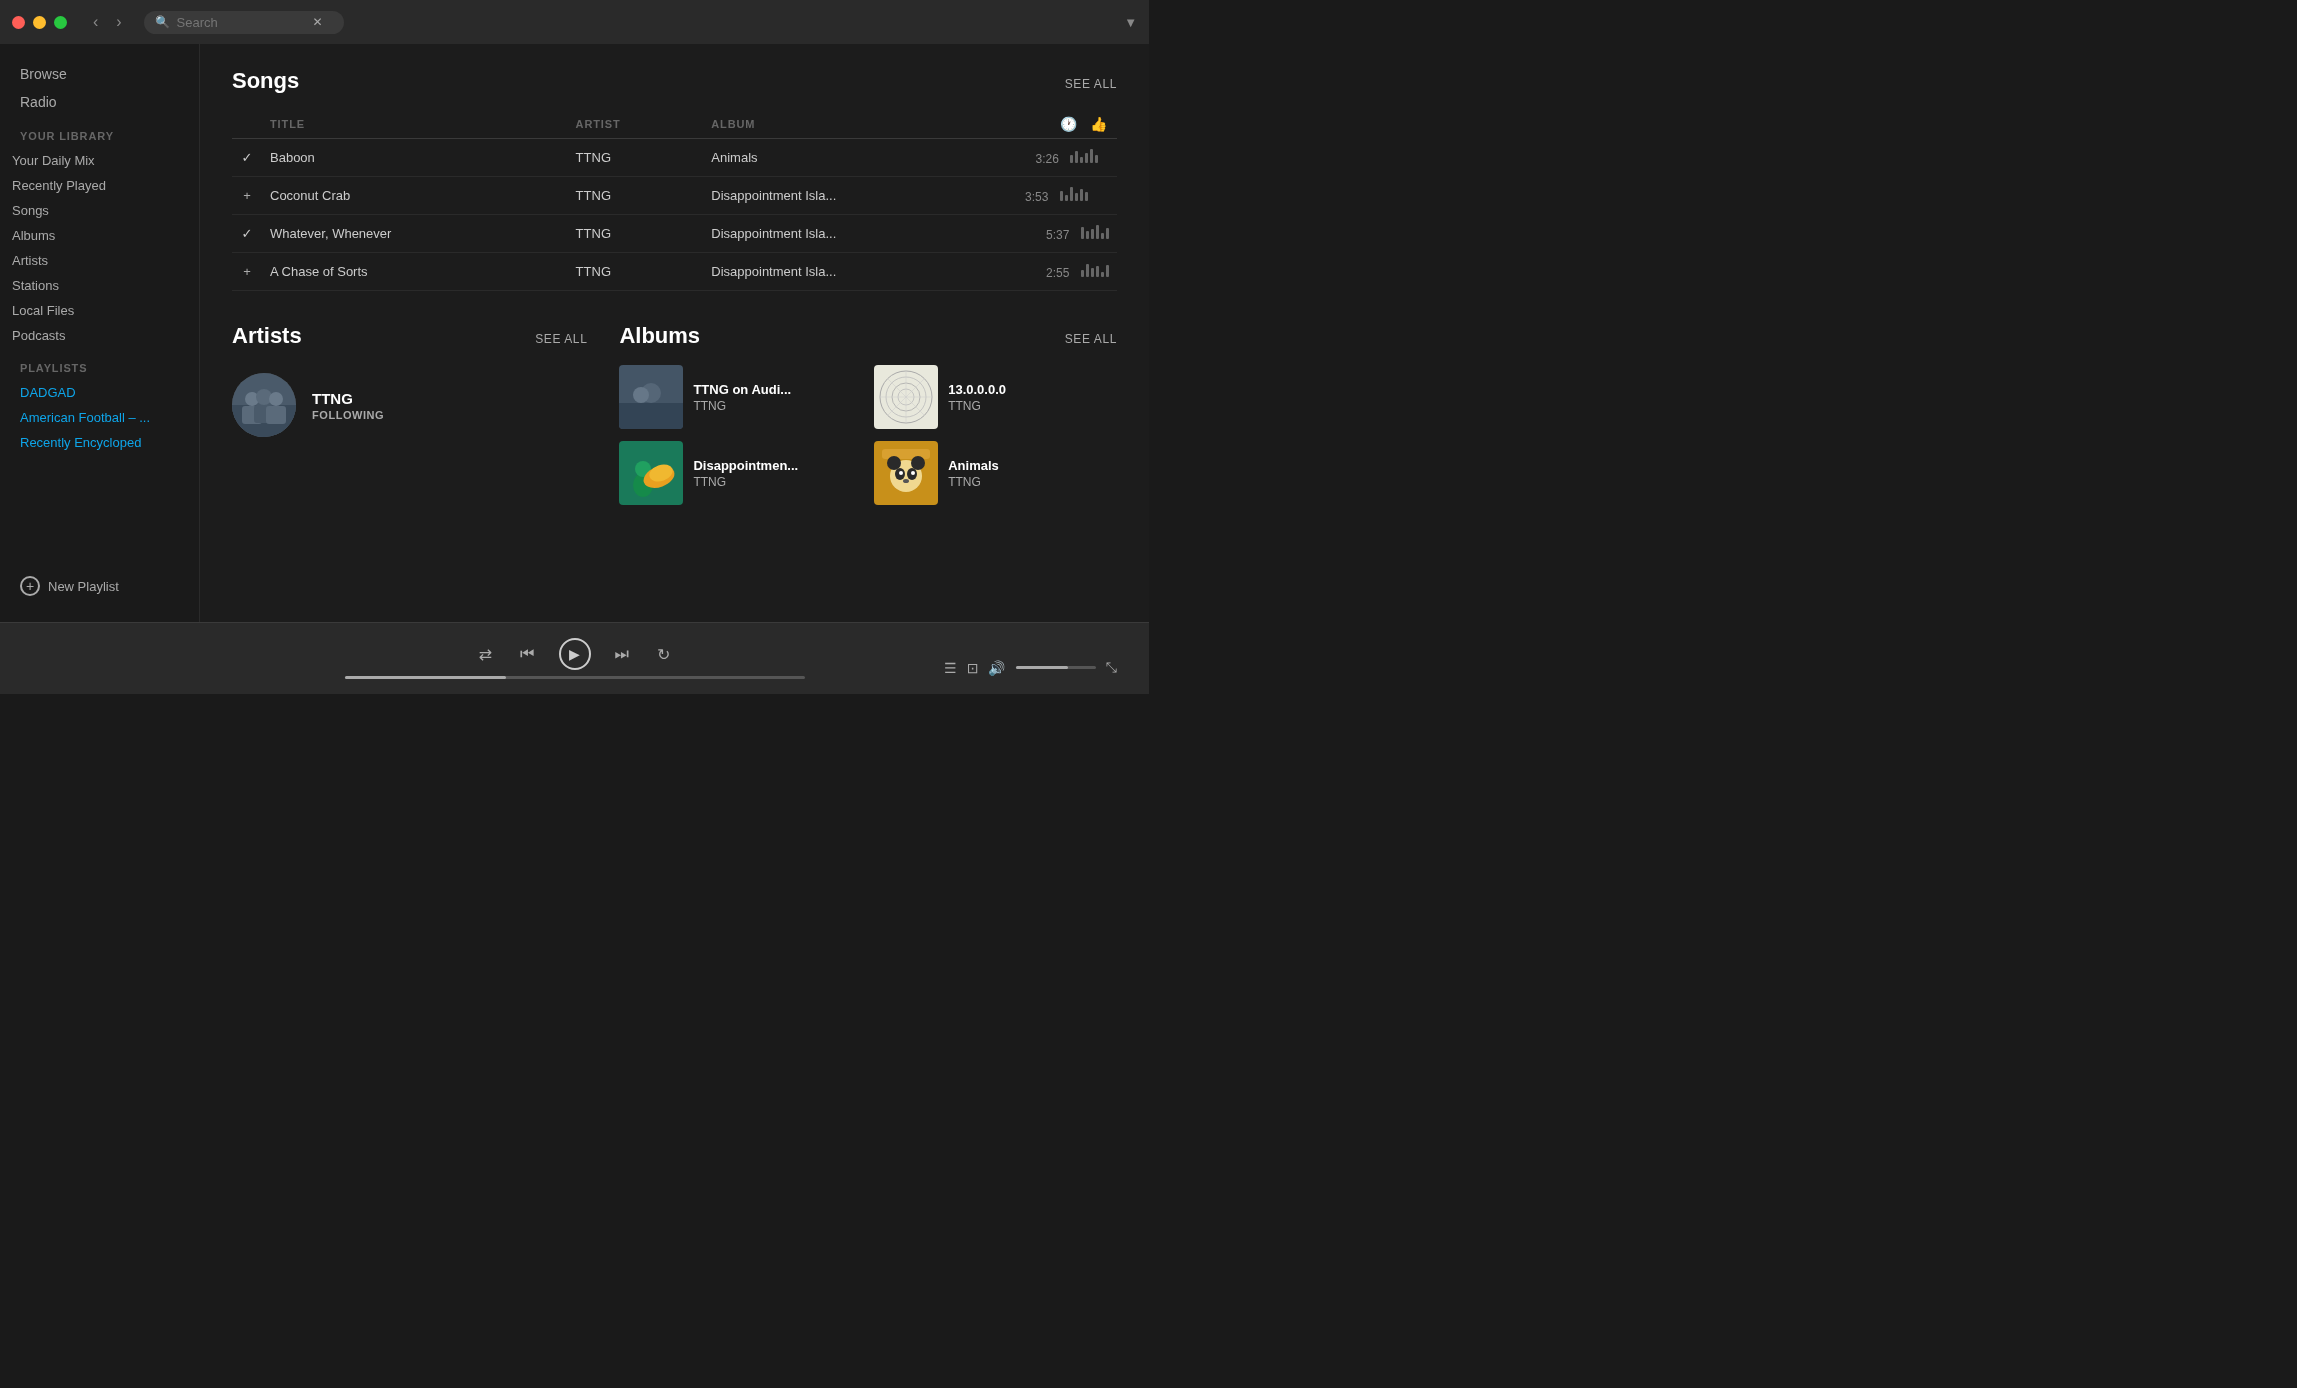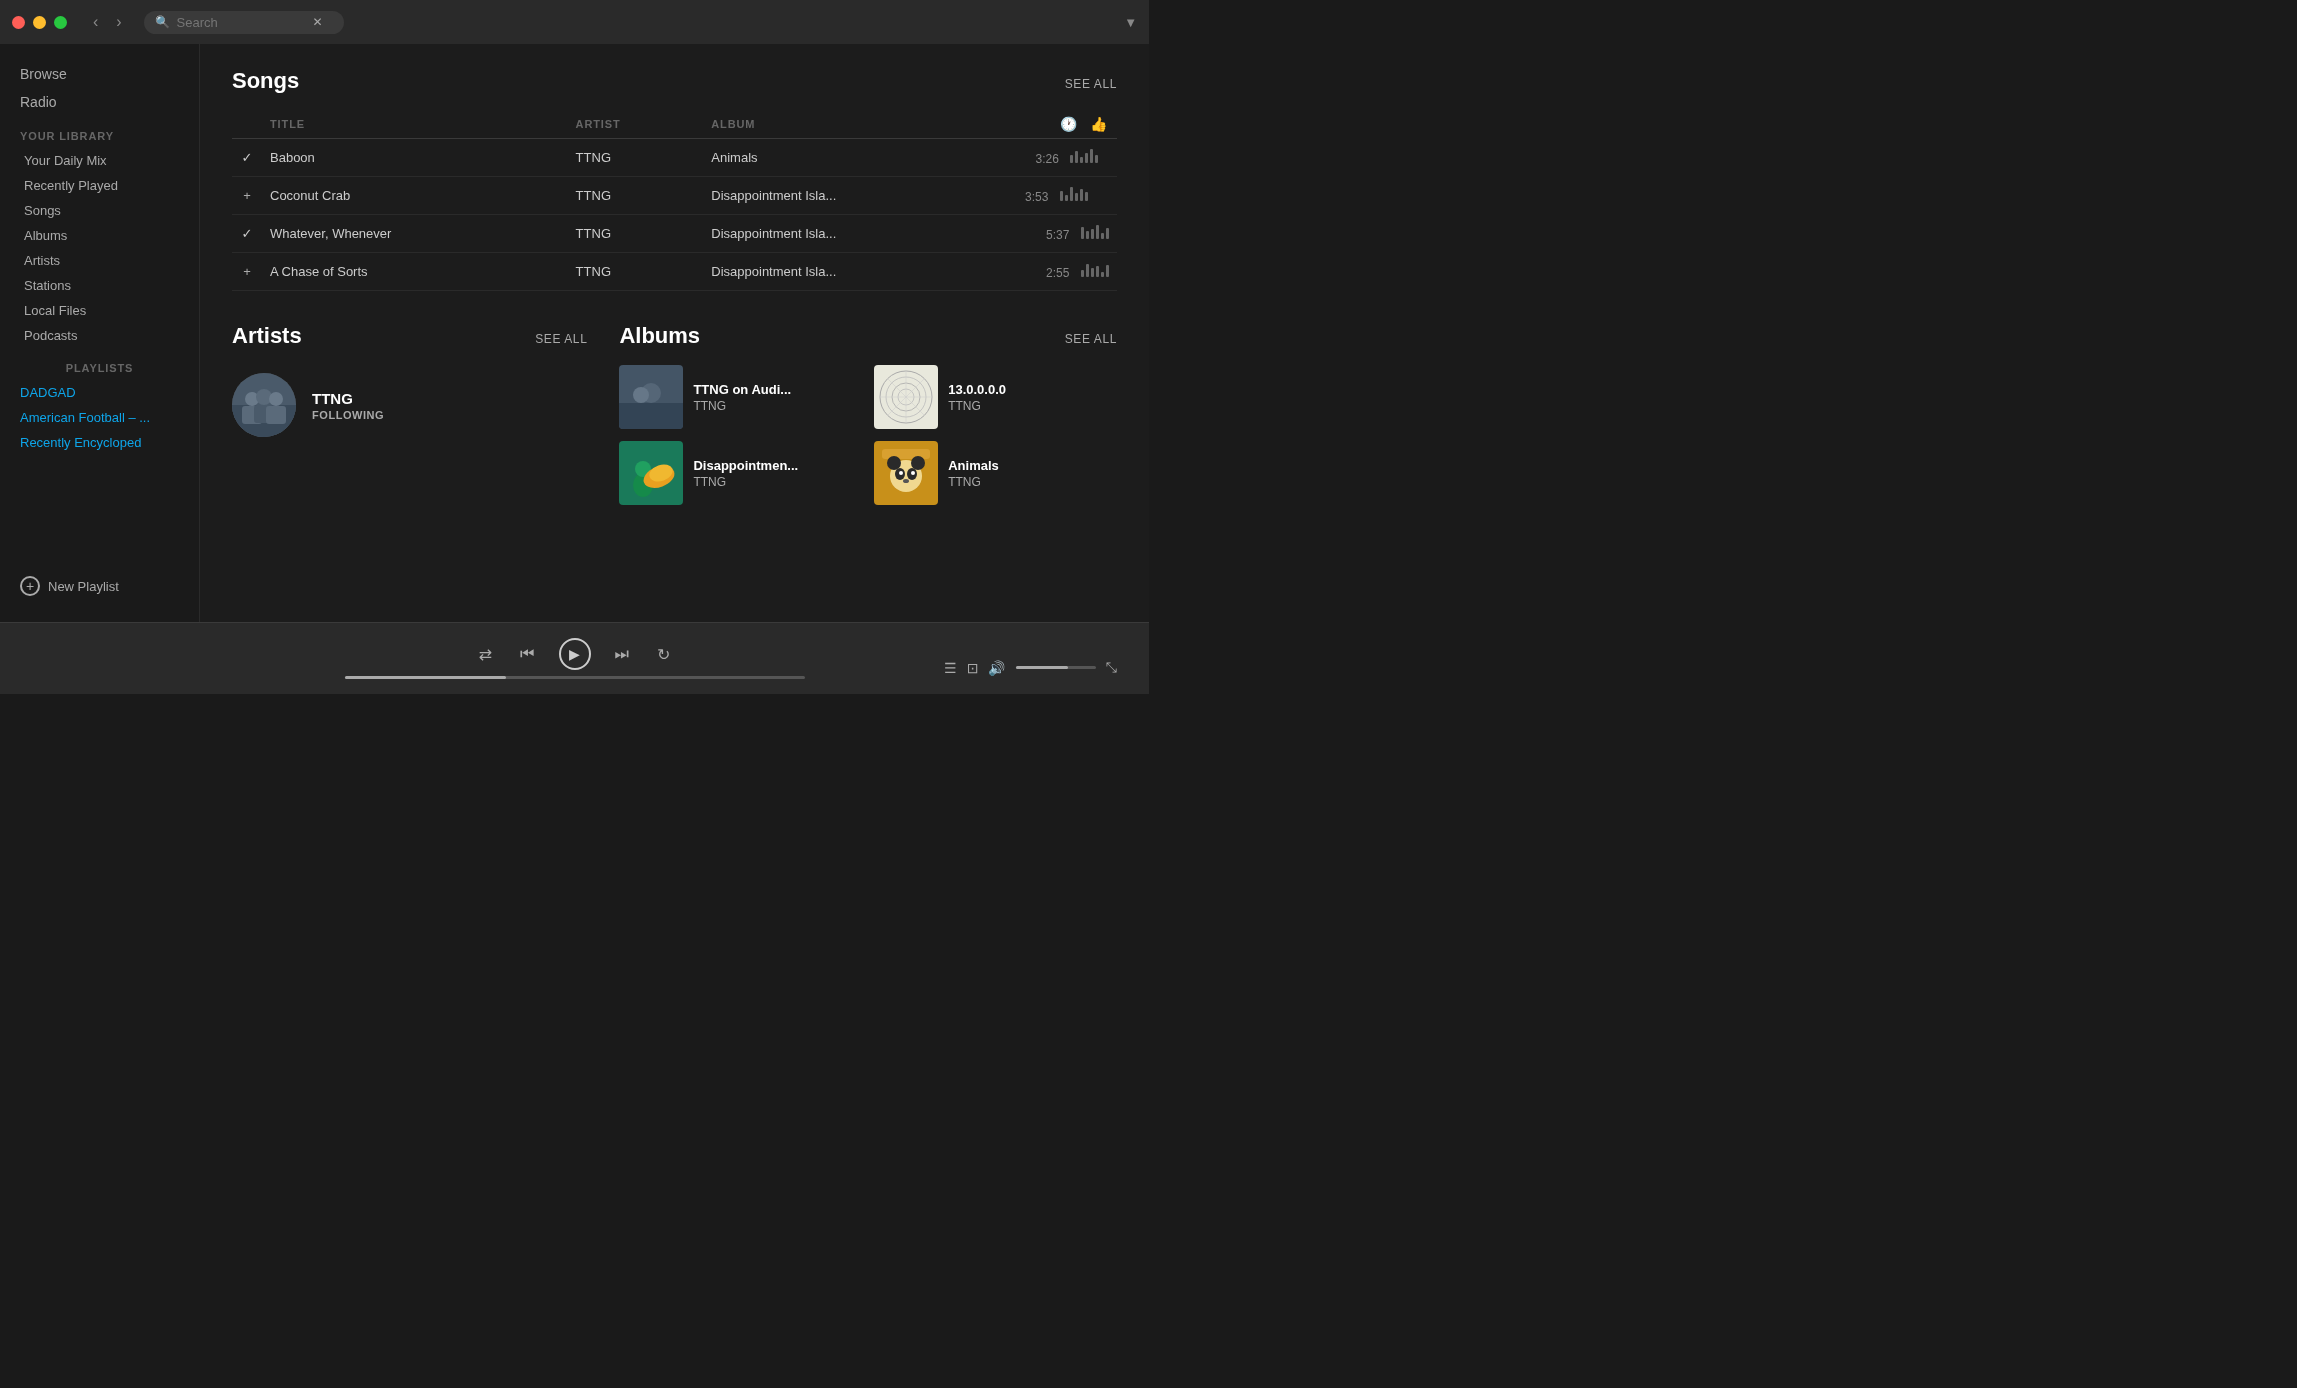--- a/index.html
+++ b/index.html
@@ -107,33 +107,32 @@
     }
     .sidebar-section-label {
       padding: 14px 20px 6px;
       font-size: 11px;
       font-weight: 600;
       color: #666;
       letter-spacing: 0.08em;
       text-transform: uppercase;
     }
     .sidebar-library-item {
-      padding: 5px 24px;
+      padding: 5px 12px;
       font-size: 13px;
       color: #aaa;
       cursor: pointer;
     }
     .sidebar-playlists-label {
       padding: 14px 20px 6px;
       font-size: 11px;
       font-weight: 600;
       color: #666;
       letter-spacing: 0.08em;
       text-transform: uppercase;
-      text-align: center;
     }
     .sidebar-playlist-item {
       padding: 5px 20px;
       font-size: 13px;
       color: #0ea5e9;
       cursor: pointer;
     }
     .sidebar-new-playlist {
       display: flex;
       align-items: center;

